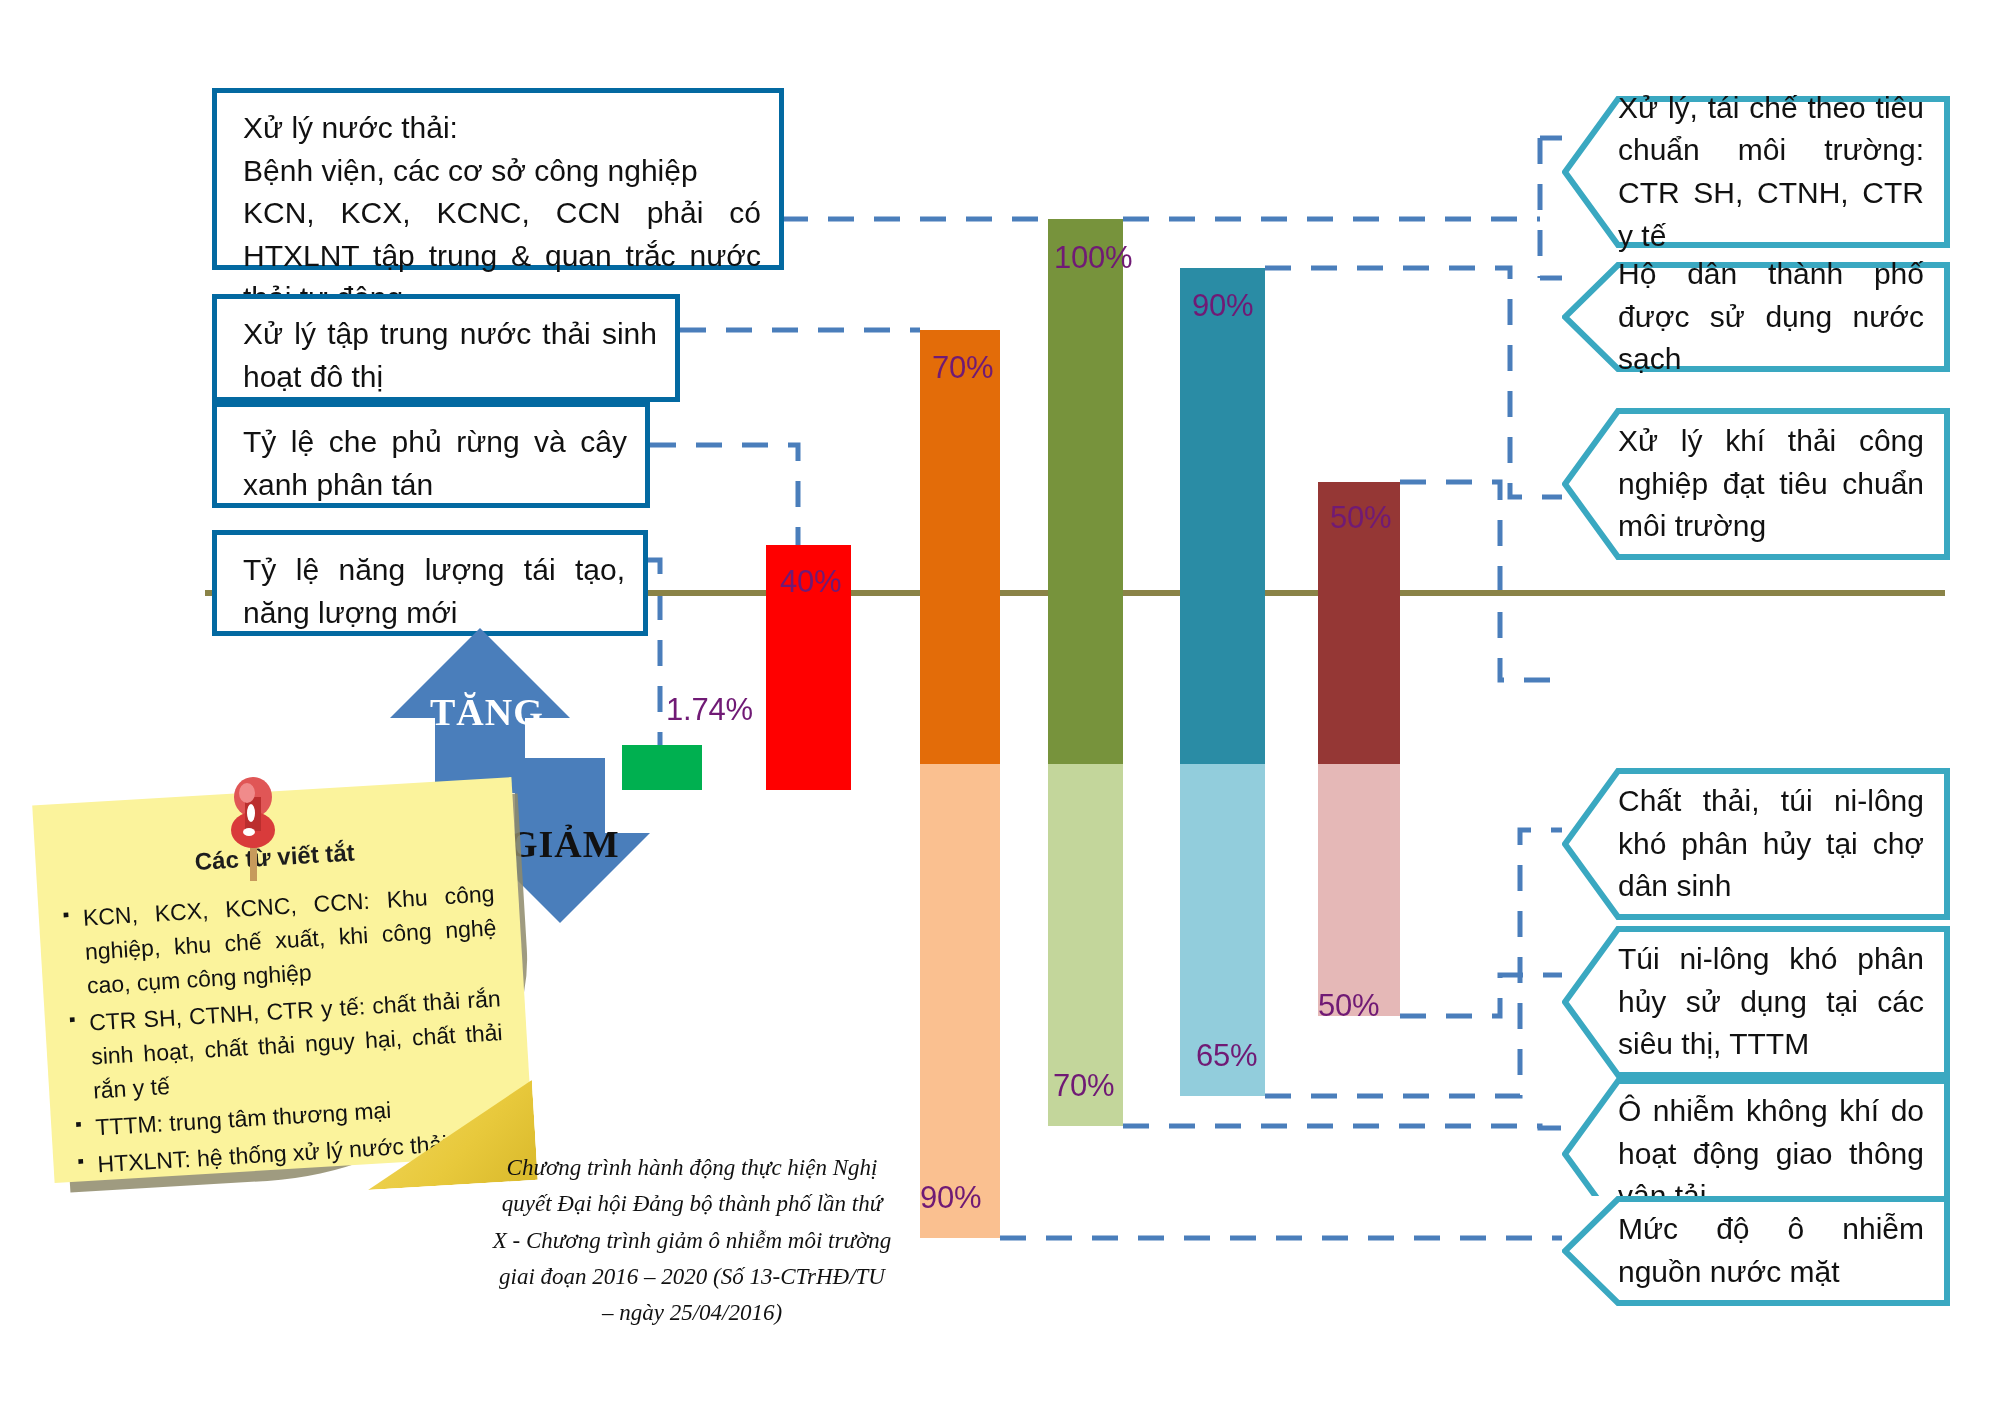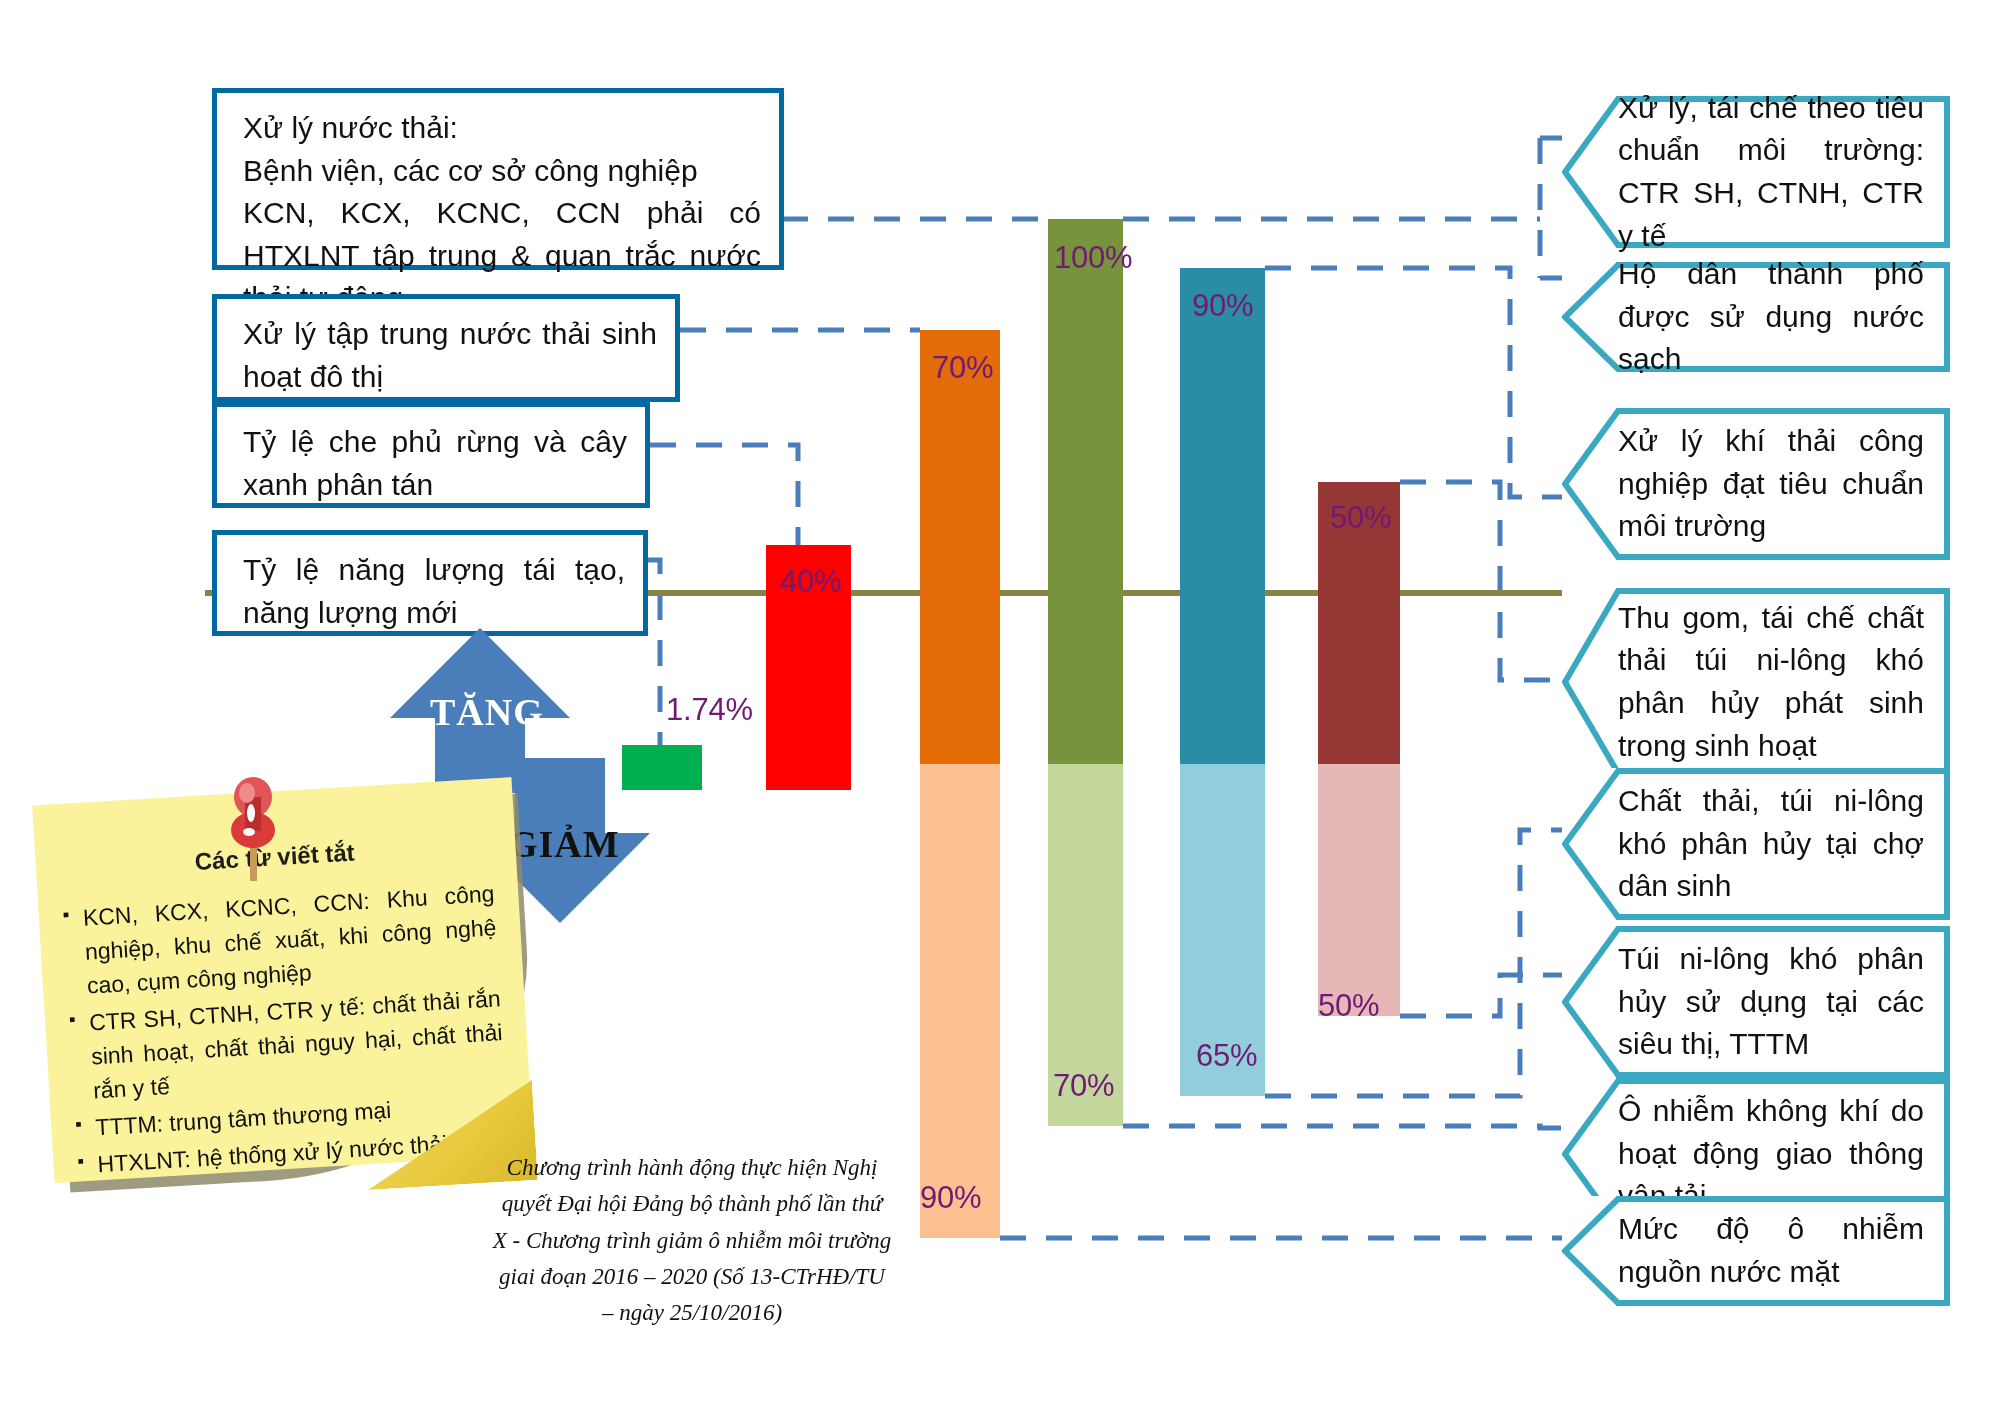--- a/index.html
+++ b/index.html
@@ -253,26 +253,20 @@
     <div class="rbox-txt">Hộ dân thành phố được sử dụng nước sạch</div>
   </div>
 
   <div class="rbox" style="left:1562px;top:408px;width:388px;height:152px;">
     <svg class="rbox-svg" viewBox="0 0 388 152" preserveAspectRatio="none">
       <polygon points="56,3 385,3 385,149 56,149 3,76" fill="#fff" stroke="#3aa8c1" stroke-width="6" vector-effect="non-scaling-stroke"></polygon>
     </svg>
     <div class="rbox-txt">Xử lý khí thải công nghiệp đạt tiêu chuẩn môi trường</div>
   </div>
 
-  <div class="rbox" style="left:1562px;top:588px;width:388px;height:188px;">
-    <svg class="rbox-svg" viewBox="0 0 388 188" preserveAspectRatio="none">
-      <polygon points="56,3 385,3 385,185 56,185 3,94" fill="#fff" stroke="#3aa8c1" stroke-width="6" vector-effect="non-scaling-stroke"></polygon>
-    </svg>
-    <div class="rbox-txt">Thu gom, tái chế chất thải túi ni-lông khó phân hủy phát sinh trong sinh hoạt</div>
-  </div>
 
   <div class="rbox" style="left:1562px;top:926px;width:388px;height:152px;">
     <svg class="rbox-svg" viewBox="0 0 388 152" preserveAspectRatio="none">
       <polygon points="56,3 385,3 385,149 56,149 3,76" fill="#fff" stroke="#3aa8c1" stroke-width="6" vector-effect="non-scaling-stroke"></polygon>
     </svg>
     <div class="rbox-txt">Túi ni-lông khó phân hủy sử dụng tại các siêu thị, TTTM</div>
   </div>
 
   <div class="rbox" style="left:1562px;top:768px;width:388px;height:152px;">
     <svg class="rbox-svg" viewBox="0 0 388 152" preserveAspectRatio="none">
@@ -315,15 +309,15 @@
         <ellipse cx="35" cy="22" rx="19" ry="20" fill="#e05656"></ellipse>
         <ellipse cx="35" cy="55" rx="22" ry="18" fill="#d93b3b"></ellipse>
         <rect x="27" y="22" width="16" height="34" fill="#bb2e2e"></rect>
         <ellipse cx="29" cy="18" rx="8" ry="10" fill="#f08b8b"></ellipse>
         <ellipse cx="33" cy="38" rx="4" ry="9" fill="#ffffff"></ellipse>
         <ellipse cx="31" cy="57" rx="6" ry="4" fill="#ffffff"></ellipse>
       </svg>
     </div>
   </div>
 
-  <div id="caption">Chương trình hành động thực hiện Nghị quyết Đại hội Đảng bộ thành phố lần thứ X - Chương trình giảm ô nhiễm môi trường giai đoạn 2016 – 2020 (Số 13-CTrHĐ/TU – ngày 25/10/2016)</div>
+  <div id="caption">Chương trình hành động thực hiện Nghị quyết Đại hội Đảng bộ thành phố lần thứ X - Chương trình giảm ô nhiễm môi trường giai đoạn 2016 – 2020 (Số 13-CTrHĐ/TU – ngày 25/04/2016)</div>
 
 </div>
 
 </body></html>

